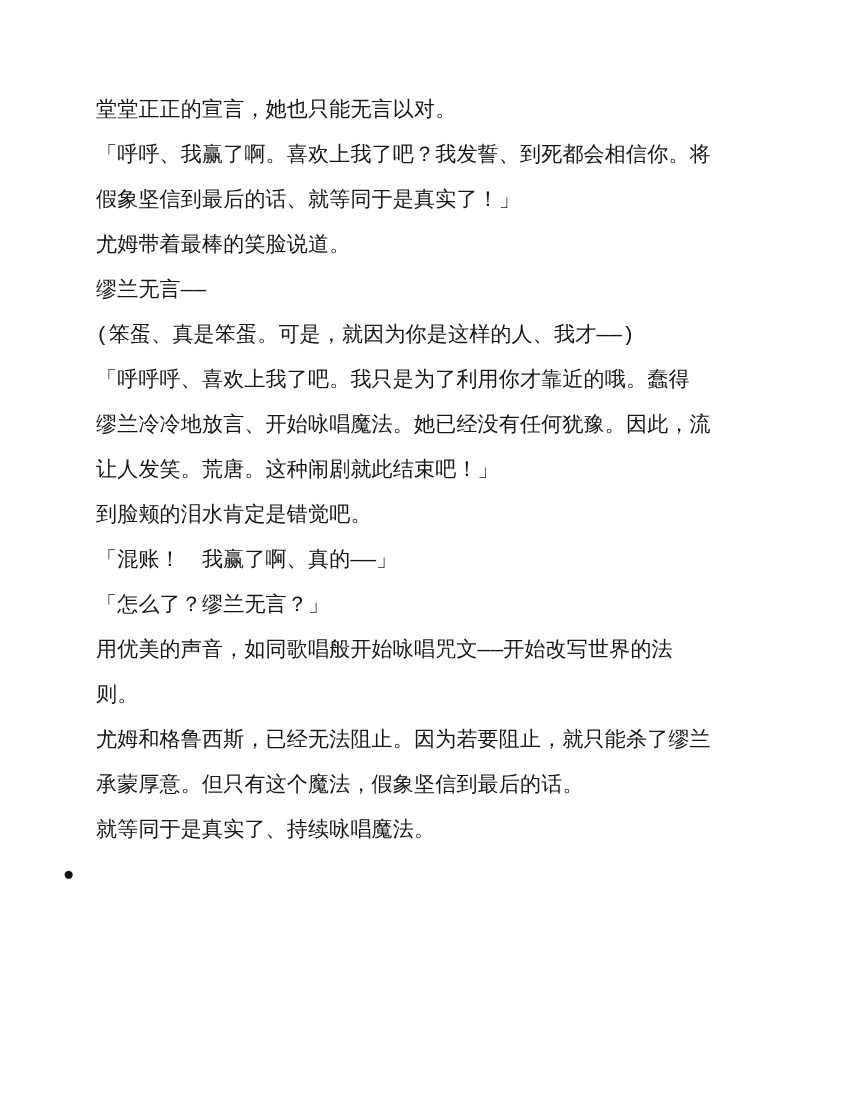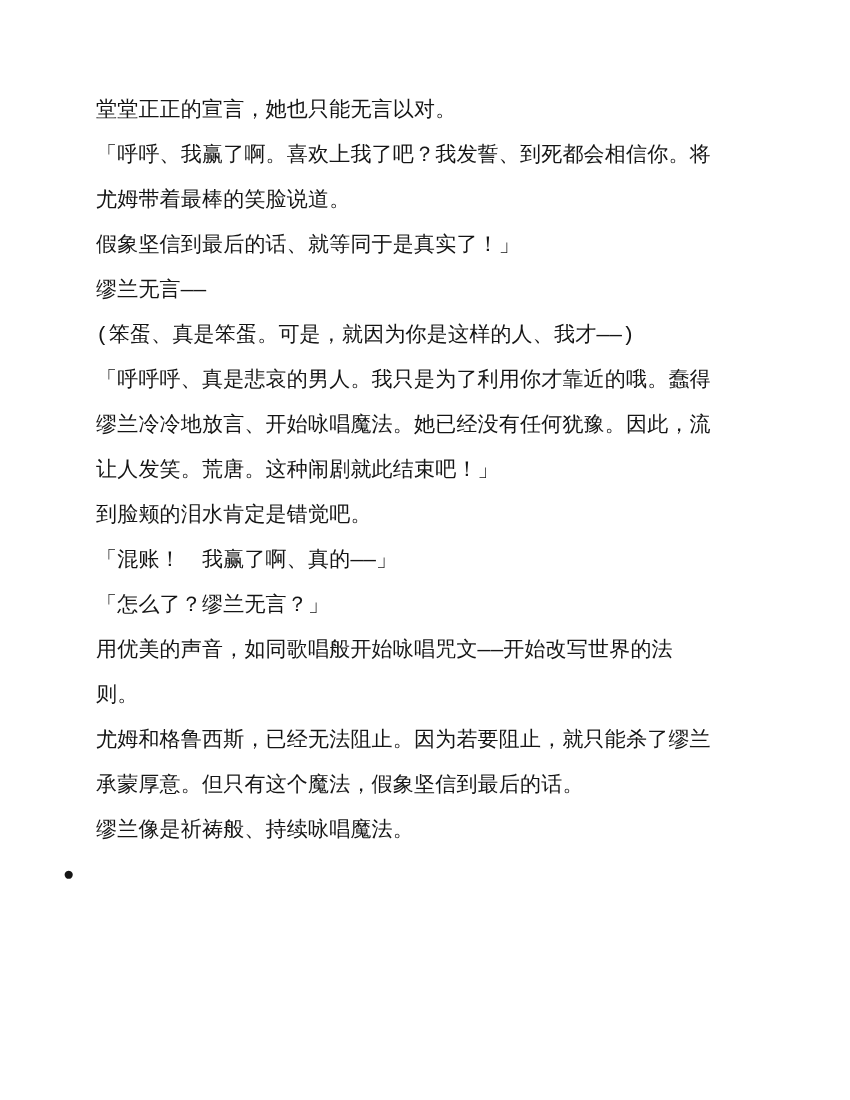--- a/index.html
+++ b/index.html
@@ -35,30 +35,30 @@
     font-size: 19px;
   }
 </style>
 </head>
 <body>
 
 <div class="page">
   <div class="text-block">
     <div class="line">堂堂正正的宣言，她也只能无言以对。</div>
     <div class="line">「呼呼、我赢了啊。喜欢上我了吧？我发誓、到死都会相信你。将</div>
+    <div class="line">假象坚信到最后的话、就等同于是真实了！」</div>
     <div class="line">尤姆带着最棒的笑脸说道。</div>
-    <div class="line">假象坚信到最后的话、就等同于是真实了！」</div>
     <div class="line">缪兰无言——</div>
     <div class="line">(笨蛋、真是笨蛋。可是，就因为你是这样的人、我才——)</div>
-    <div class="line">「呼呼呼、真是悲哀的男人。我只是为了利用你才靠近的哦。蠢得</div>
+    <div class="line">「呼呼呼、喜欢上我了吧。我只是为了利用你才靠近的哦。蠢得</div>
     <div class="line">缪兰冷冷地放言、开始咏唱魔法。她已经没有任何犹豫。因此，流</div>
     <div class="line">让人发笑。荒唐。这种闹剧就此结束吧！」</div>
     <div class="line">到脸颊的泪水肯定是错觉吧。</div>
     <div class="line">「混账！　我赢了啊、真的——」</div>
     <div class="line">「怎么了？缪兰无言？」</div>
     <div class="line">用优美的声音，如同歌唱般开始咏唱咒文——开始改写世界的法</div>
     <div class="line">则。</div>
     <div class="line">尤姆和格鲁西斯，已经无法阻止。因为若要阻止，就只能杀了缪兰</div>
     <div class="line">承蒙厚意。但只有这个魔法，假象坚信到最后的话。</div>
-    <div class="line">缪兰像是祈祷般、持续咏唱魔法。</div>
+    <div class="line">就等同于是真实了、持续咏唱魔法。</div>
     <div class="line bullet">●</div>
   </div>
 </div>
 
 </body></html>

